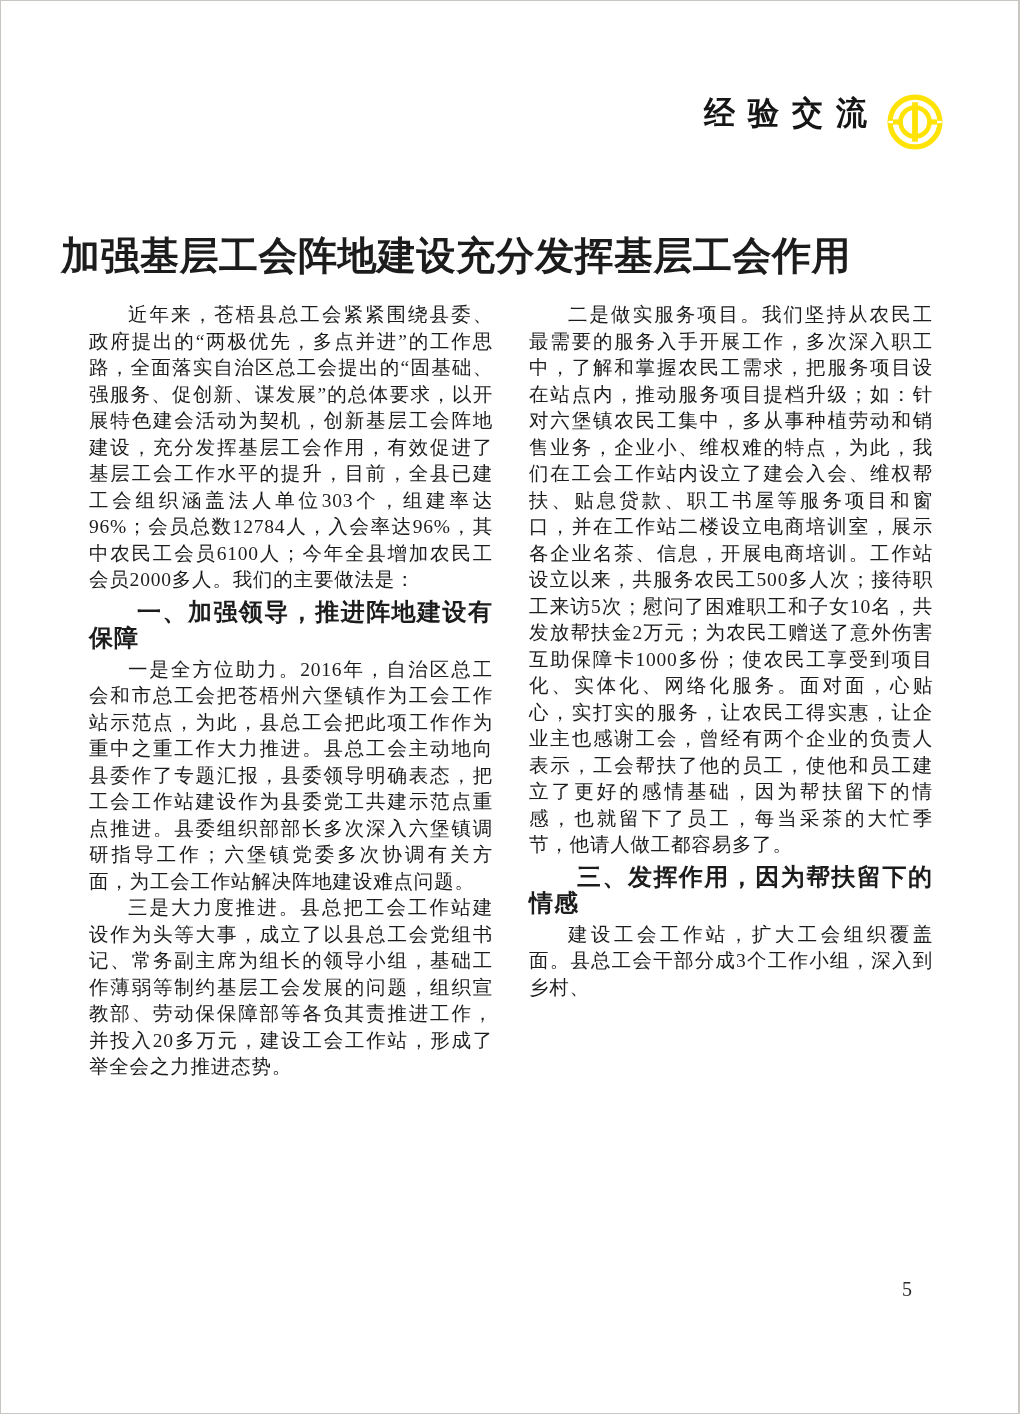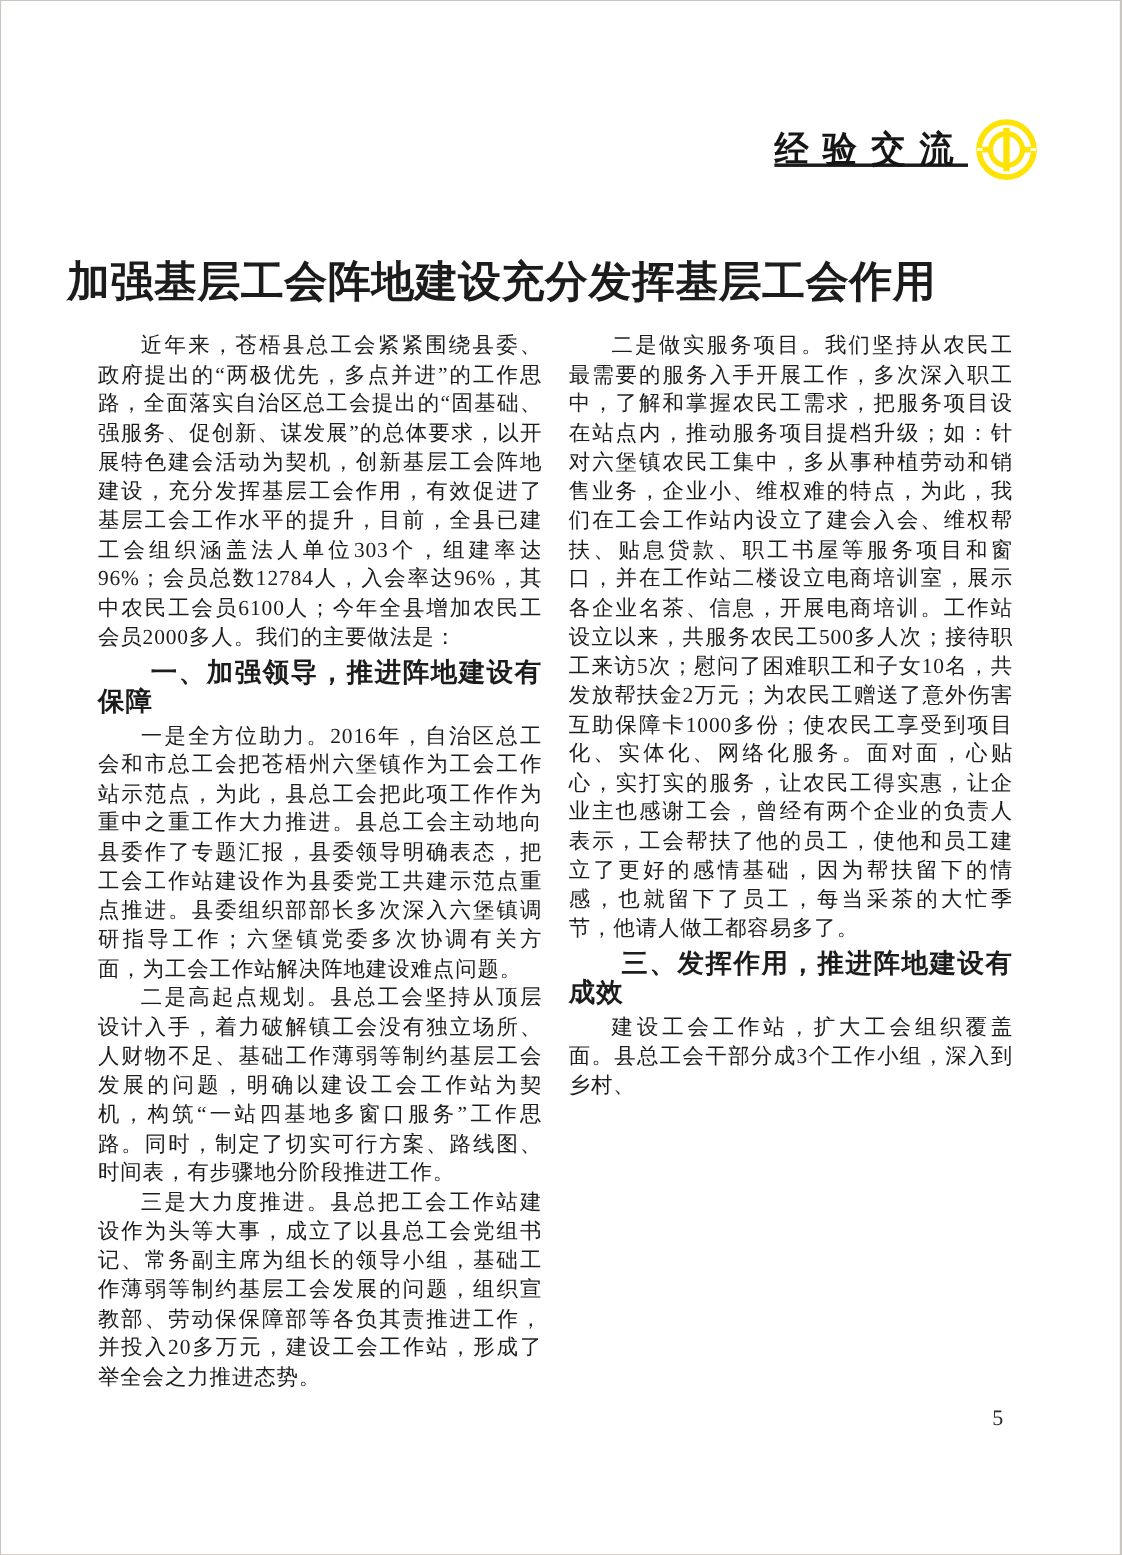--- a/index.html
+++ b/index.html
@@ -11,26 +11,25 @@
     background: #ffffff;
     border: 1px solid #c9c5c0;
     border-right-width: 2px;
     box-sizing: border-box;
     font-family: "Liberation Serif", "DejaVu Serif", serif;
     color: #1c1c1c;
     overflow: hidden;
   }
   .masthead {
     position: absolute;
-    top: 106px;
+    top: 92px;
     right: 74px;
     display: flex;
-    align-items: center;
+    align-items: flex-start;
     gap: 6px;
-    text-decoration: underline;
   }
   .masthead-label {
     font-family: "Liberation Serif", "DejaVu Serif", serif;
     font-weight: bold;
     font-size: 31px;
     letter-spacing: 13px;
     color: #161616;
     white-space: nowrap;
     transform: scaleY(1.05);
   }
@@ -45,21 +44,21 @@
     letter-spacing: 0.5px;
     font-family: "Liberation Serif", "DejaVu Serif", serif;
     white-space: nowrap;
   }
   .columns {
     position: absolute;
     top: 301px;
     left: 88px;
     width: 844px;
     display: flex;
-    gap: 24px;
+    gap: 36px;
   }
   .col {
     width: 404px;
     font-size: 19.5px;
     line-height: 26.5px;
     text-align: justify;
     letter-spacing: 0.8px;
   }
   .para {
     margin: 0;
@@ -109,27 +108,26 @@
   </div>
 
   <h1 class="article-title">加强基层工会阵地建设充分发挥基层工会作用</h1>
 
   <div class="columns">
 
     <div class="col">
       <p class="para">近年来，苍梧县总工会紧紧围绕县委、政府提出的“两极优先，多点并进”的工作思路，全面落实自治区总工会提出的“固基础、强服务、促创新、谋发展”的总体要求，以开展特色建会活动为契机，创新基层工会阵地建设，充分发挥基层工会作用，有效促进了基层工会工作水平的提升，目前，全县已建工会组织涵盖法人单位303个，组建率达96%；会员总数12784人，入会率达96%，其中农民工会员6100人；今年全县增加农民工会员2000多人。我们的主要做法是：</p>
       <h3 class="sec-head">一、加强领导，推进阵地建设有保障</h3>
       <p class="para">一是全方位助力。2016年，自治区总工会和市总工会把苍梧州六堡镇作为工会工作站示范点，为此，县总工会把此项工作作为重中之重工作大力推进。县总工会主动地向县委作了专题汇报，县委领导明确表态，把工会工作站建设作为县委党工共建示范点重点推进。县委组织部部长多次深入六堡镇调研指导工作；六堡镇党委多次协调有关方面，为工会工作站解决阵地建设难点问题。</p>
-      <p class="para">二是高起点规划。县总工会坚持从顶层设计入手，着力破解镇工会没有独立场所、人财物不足、基础工作薄弱等制约基层工会发展的问题，明确以建设工会工作站为契机，构筑“一站四基地多窗口服务”工作思路。同时，制定了切实可行方案、路线图、时间表，有步骤地分阶段推进工作。</p>
       <p class="para">三是大力度推进。县总把工会工作站建设作为头等大事，成立了以县总工会党组书记、常务副主席为组长的领导小组，基础工作薄弱等制约基层工会发展的问题，组织宣教部、劳动保保障部等各负其责推进工作，并投入20多万元，建设工会工作站，形成了举全会之力推进态势。</p>
     </div>
 
     <div class="col">
       <p class="para">二是做实服务项目。我们坚持从农民工最需要的服务入手开展工作，多次深入职工中，了解和掌握农民工需求，把服务项目设在站点内，推动服务项目提档升级；如：针对六堡镇农民工集中，多从事种植劳动和销售业务，企业小、维权难的特点，为此，我们在工会工作站内设立了建会入会、维权帮扶、贴息贷款、职工书屋等服务项目和窗口，并在工作站二楼设立电商培训室，展示各企业名茶、信息，开展电商培训。工作站设立以来，共服务农民工500多人次；接待职工来访5次；慰问了困难职工和子女10名，共发放帮扶金2万元；为农民工赠送了意外伤害互助保障卡1000多份；使农民工享受到项目化、实体化、网络化服务。面对面，心贴心，实打实的服务，让农民工得实惠，让企业主也感谢工会，曾经有两个企业的负责人表示，工会帮扶了他的员工，使他和员工建立了更好的感情基础，因为帮扶留下的情感，也就留下了员工，每当采茶的大忙季节，他请人做工都容易多了。</p>
-      <h3 class="sec-head">三、发挥作用，推进阵地建设有成效</h3>
+      <h3 class="sec-head">三、发挥作用，因为帮扶留下的情感</h3>
       <p class="para">建设工会工作站，扩大工会组织覆盖面。县总工会干部分成3个工作小组，深入到乡村、</p>
     </div>
 
   </div>
 
   <div class="page-number">5</div>
 
 </div>
 
 </body></html>

